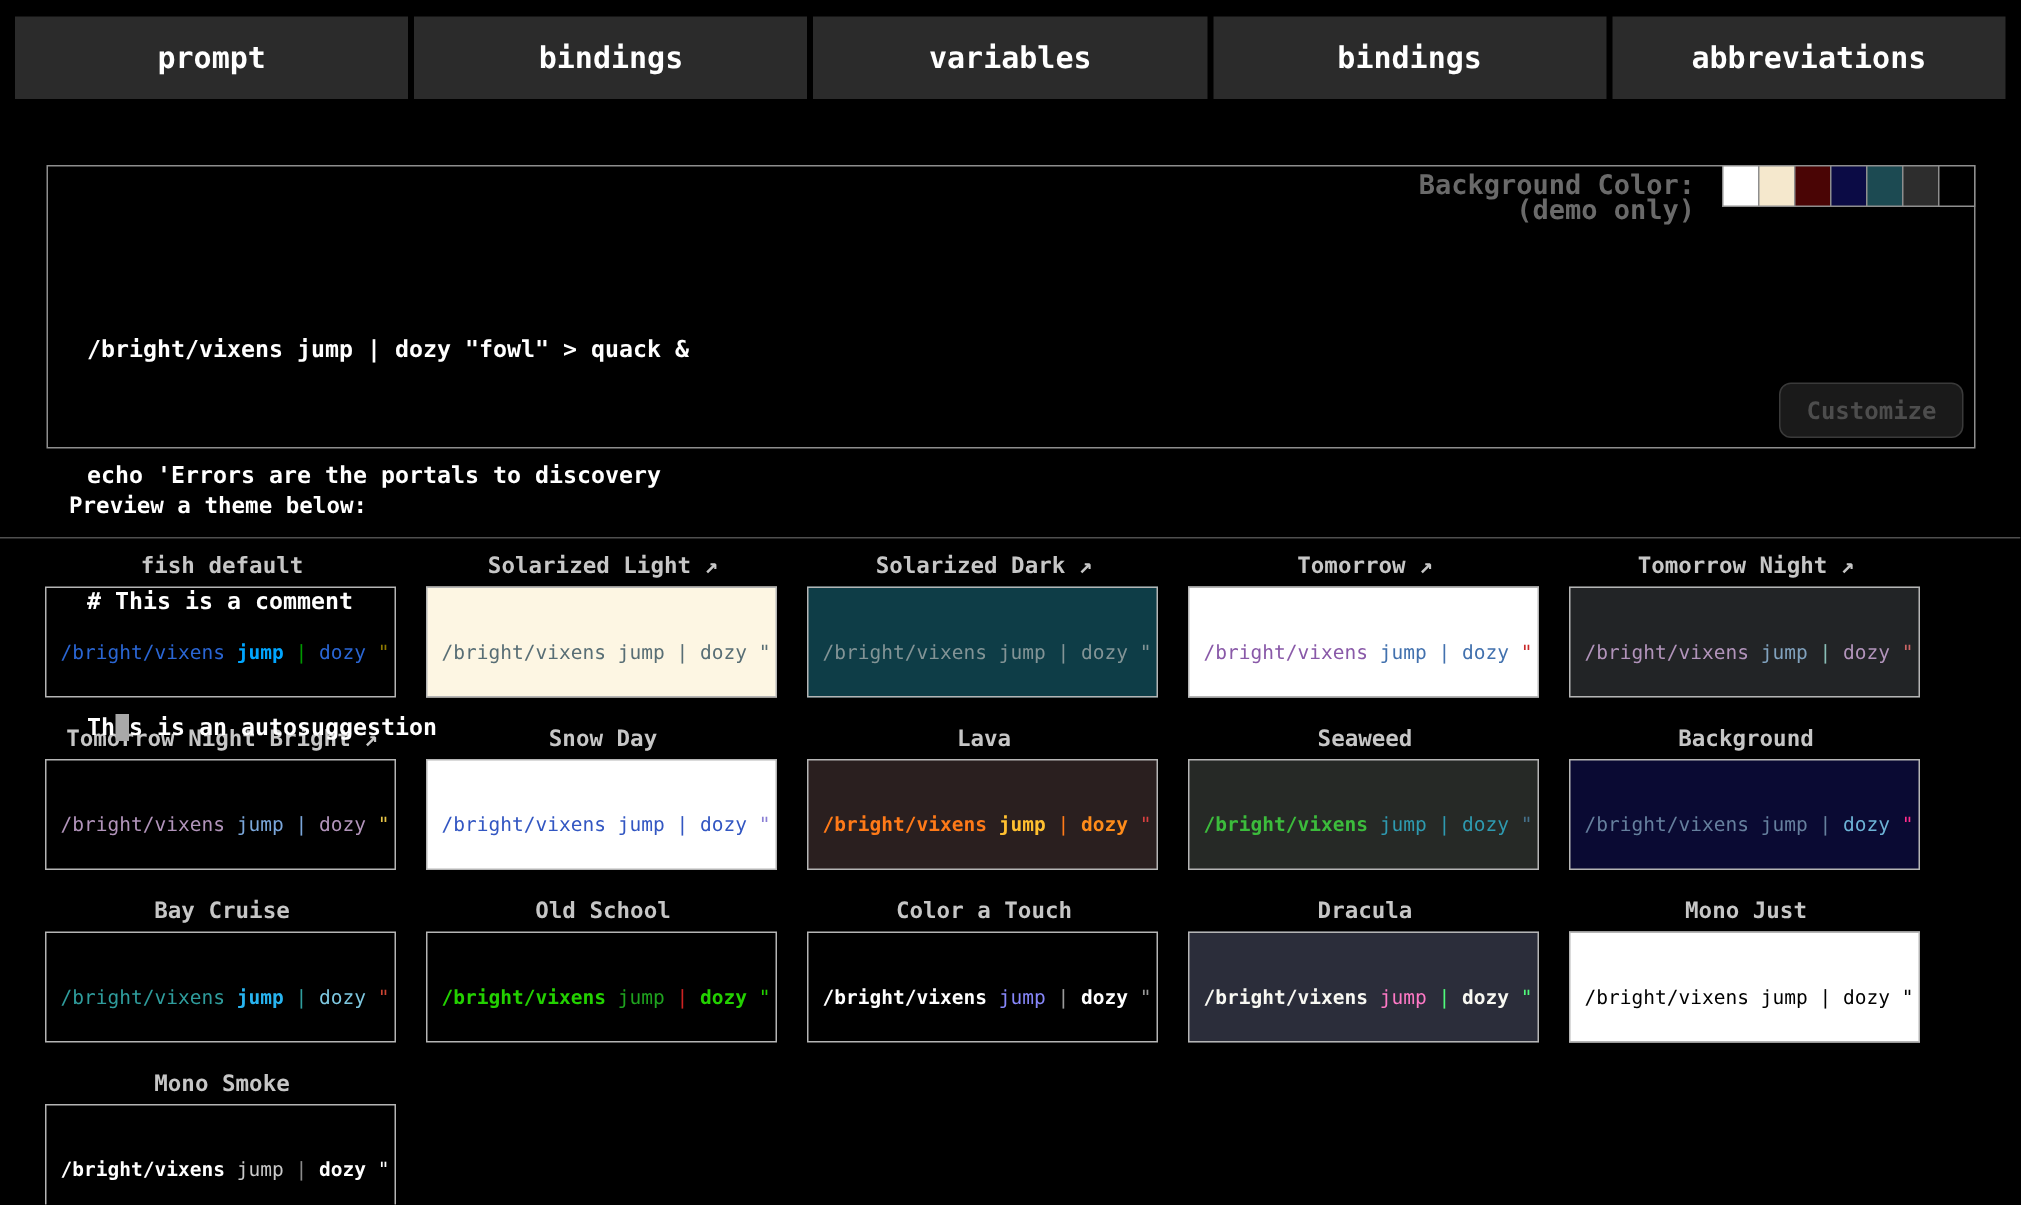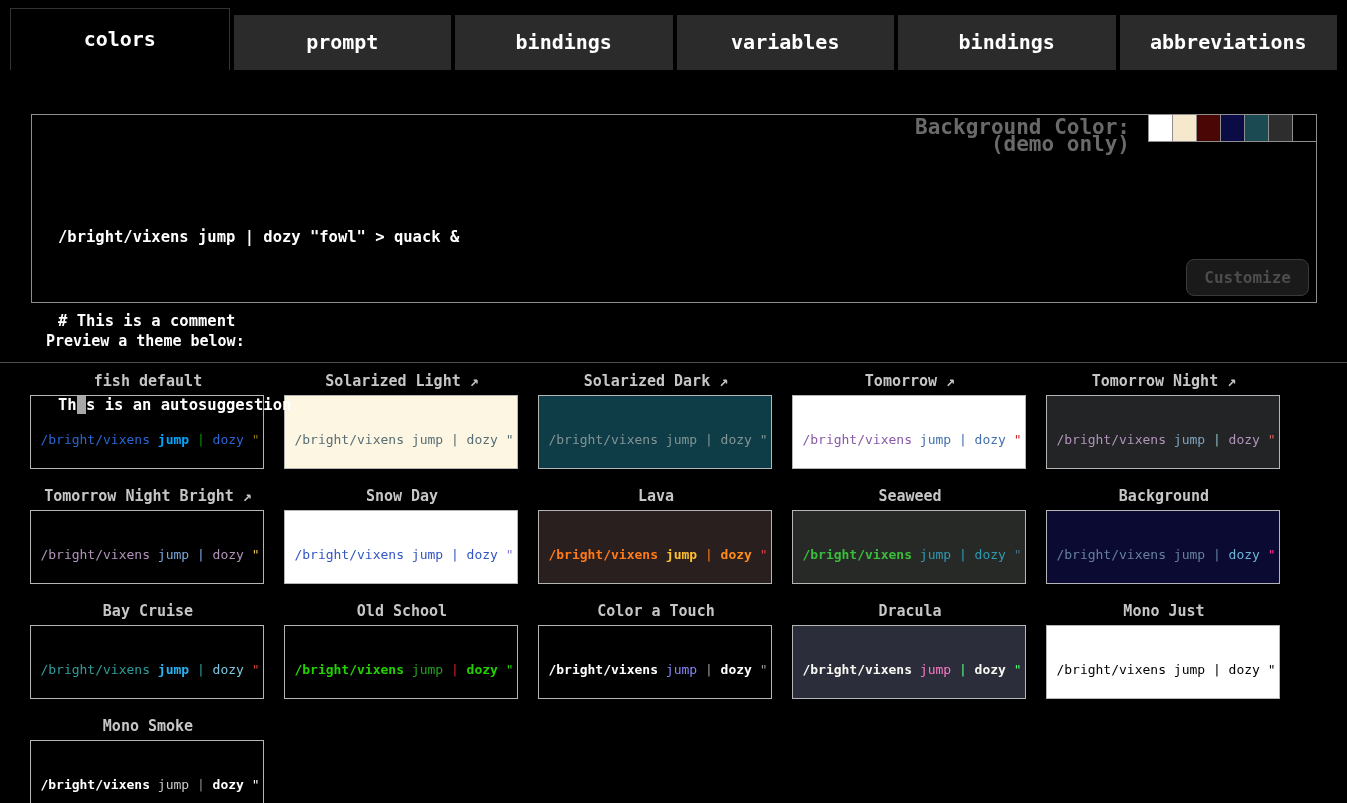--- a/index.html
+++ b/index.html
@@ -30,21 +30,21 @@
     border: 1px solid #8e8e8e; background: #000;
   }
   .term {
     position: absolute; left: 26px; top: 52px;
     color: #fff; font-weight: bold; font-size: 15.5px; line-height: 28px;
     white-space: pre;
   }
   .cursor-demo { background: #a8a8a8; color: transparent; }
   .bg-label {
     position: absolute; top: 4px; right: 186px;
-    color: #6a6a6a; font-size: 21px; font-weight: bold;
+    color: #6a6a6a; font-size: 18px; font-weight: bold;
     line-height: 17px; text-align: right; white-space: nowrap;
   }
   .swatches { position: absolute; top: -1px; right: -1px; display: flex; }
   .swatch { width: 25px; height: 28px; border: 1px solid #8e8e8e; margin-left: -1px; cursor: pointer; }
   .customize-btn {
     position: absolute; right: 7px; bottom: 6px;
     background: #1a1a1a; color: #4d4d4d;
     border: 1px solid #3a3a3a; border-radius: 8px;
     font-family: inherit; font-weight: bold; font-size: 16px;
     padding: 8px 17px; cursor: pointer;
@@ -66,21 +66,20 @@
     font-size: 13px; line-height: 16px; white-space: pre;
     overflow: hidden; cursor: pointer;
   }
   .theme-preview .tl { height: 16px; }
   .tk.bold { font-weight: bold; }
 </style>
 </head>
 <body>
 
 <div class="tabbar" id="tabbar">
-    <div class="tab active">colors</div>
     <div class="tab">prompt</div>
     <div class="tab">bindings</div>
     <div class="tab">variables</div>
     <div class="tab">bindings</div>
     <div class="tab">abbreviations</div>
   </div>
 
 <div class="demo-box">
   <div class="bg-label">
     <span>Background Color:</span><br>
@@ -90,20 +89,21 @@
       <div class="swatch" style="background: rgb(255, 255, 255);"></div>
       <div class="swatch" style="background: rgb(245, 232, 205);"></div>
       <div class="swatch" style="background: rgb(74, 5, 5);"></div>
       <div class="swatch" style="background: rgb(11, 11, 69);"></div>
       <div class="swatch" style="background: rgb(28, 74, 82);"></div>
       <div class="swatch" style="background: rgb(45, 45, 45);"></div>
       <div class="swatch" style="background: rgb(0, 0, 0);"></div>
     </div>
   <div class="term">
     <div>/bright/vixens jump | dozy "fowl" &gt; quack &amp;</div>
+    <div>echo 'Errors are the portals to discovery</div>
     <div># This is a comment</div>
     <div><span>Th</span><span class="cursor-demo">i</span><span>s is an autosuggestion</span></div>
   </div>
   <button class="customize-btn">Customize</button>
 </div>
 
 <div class="preview-heading">Preview a theme below:</div>
 <div class="themes-grid" id="themes-grid">
   <div class="theme-cell">
     <div class="theme-title">fish default</div>

